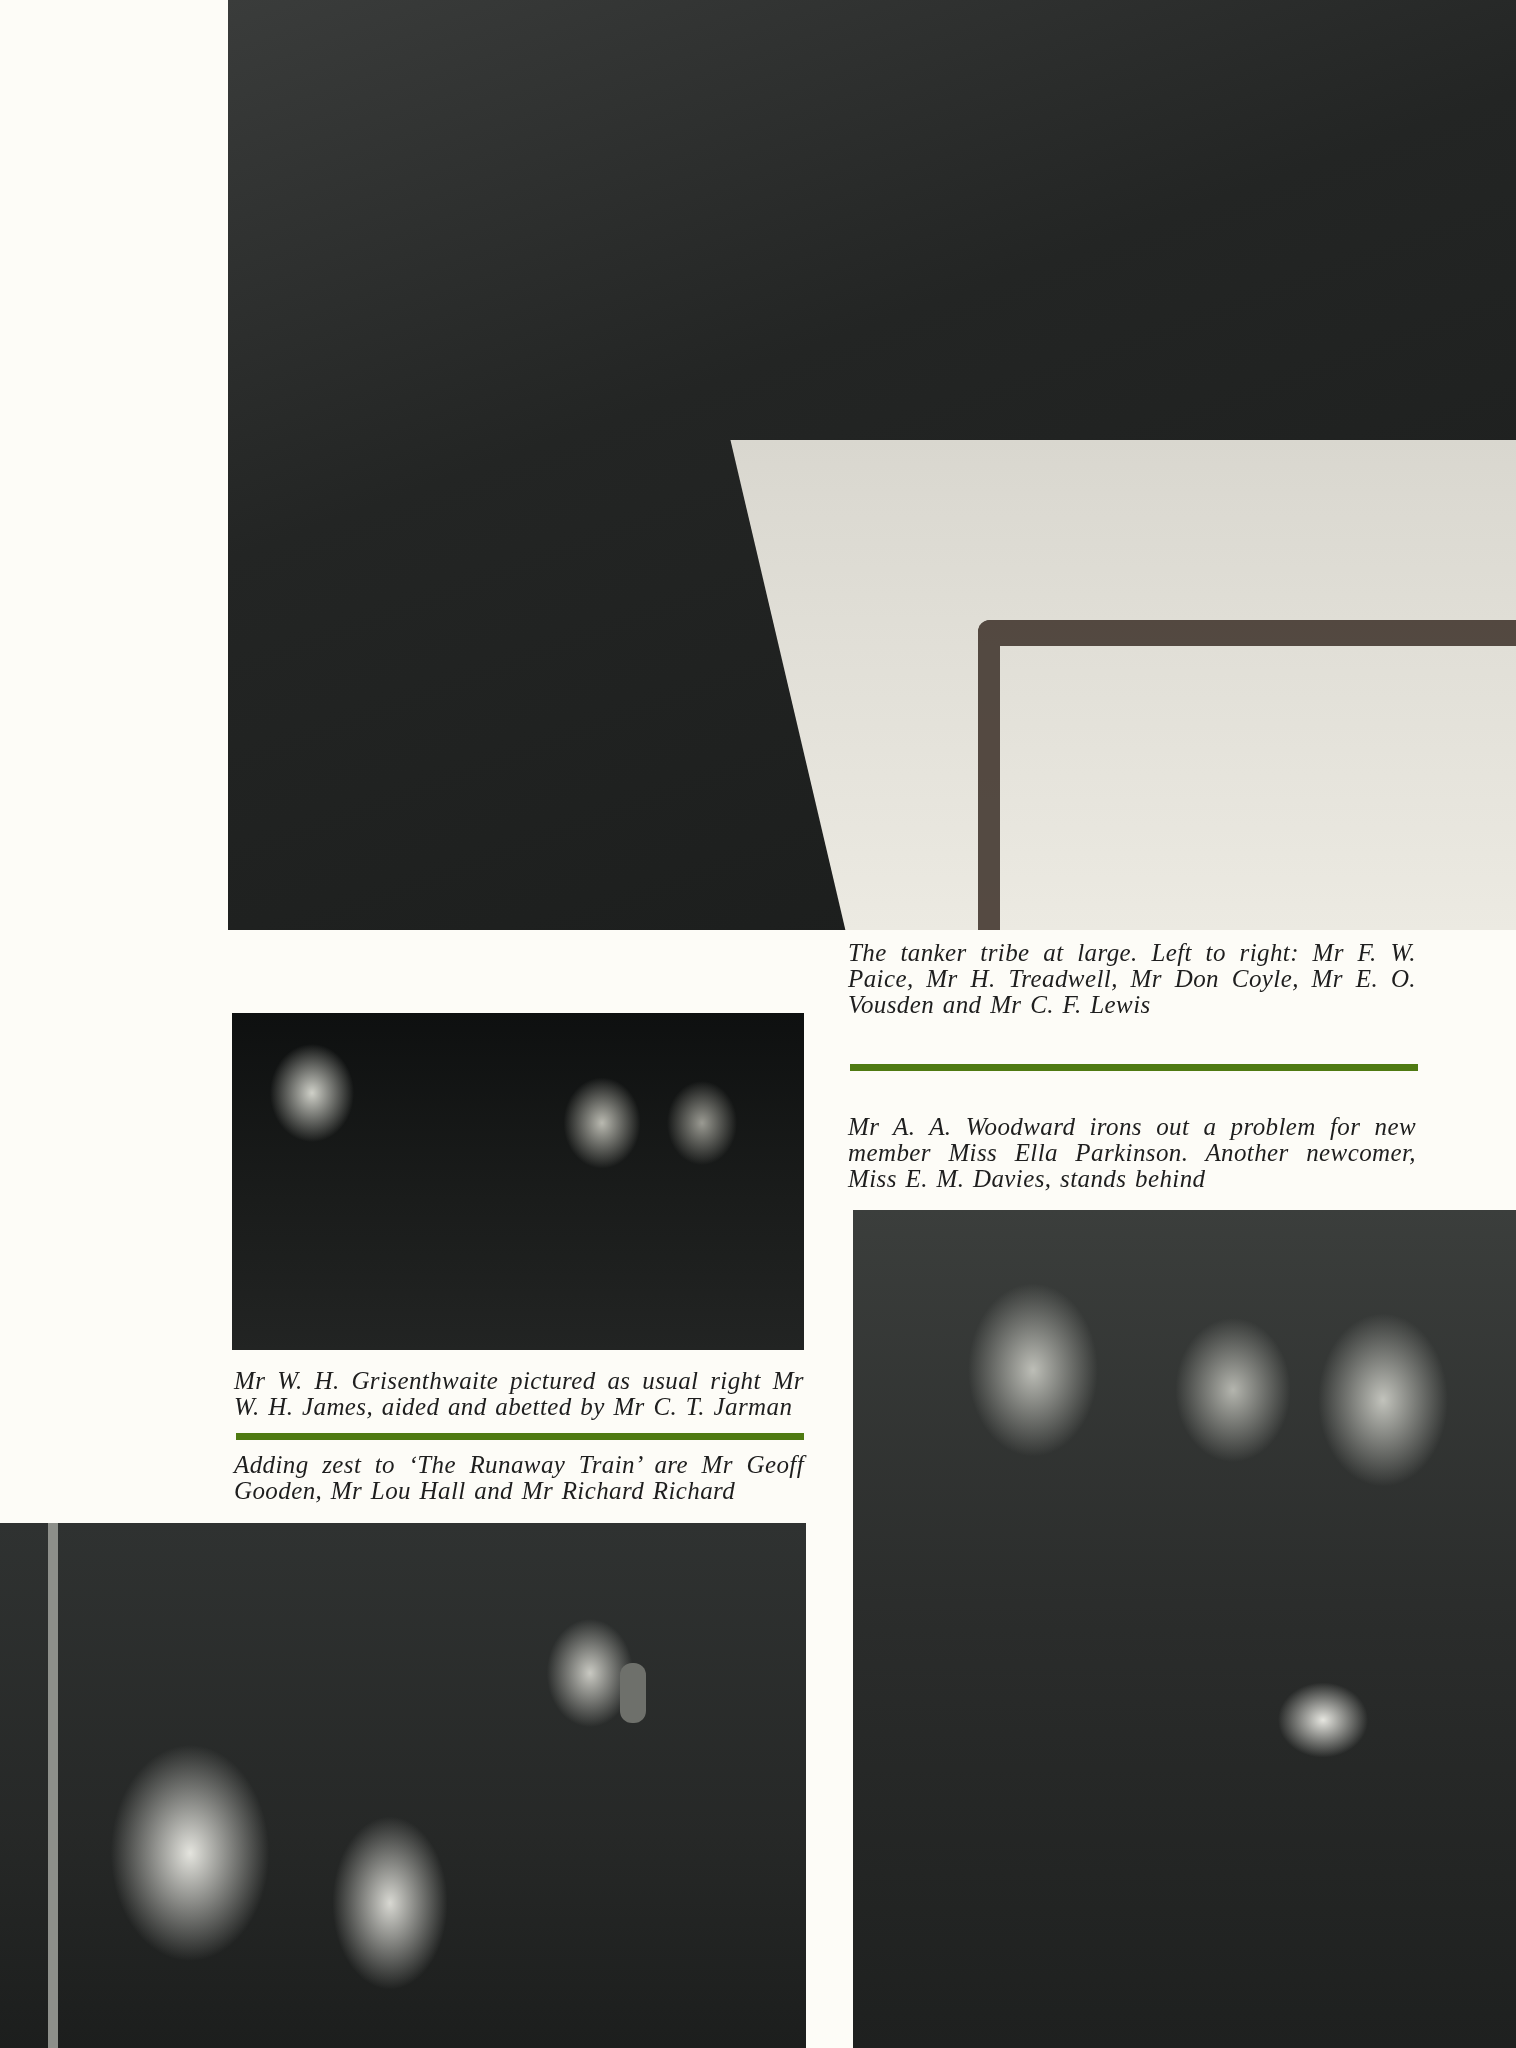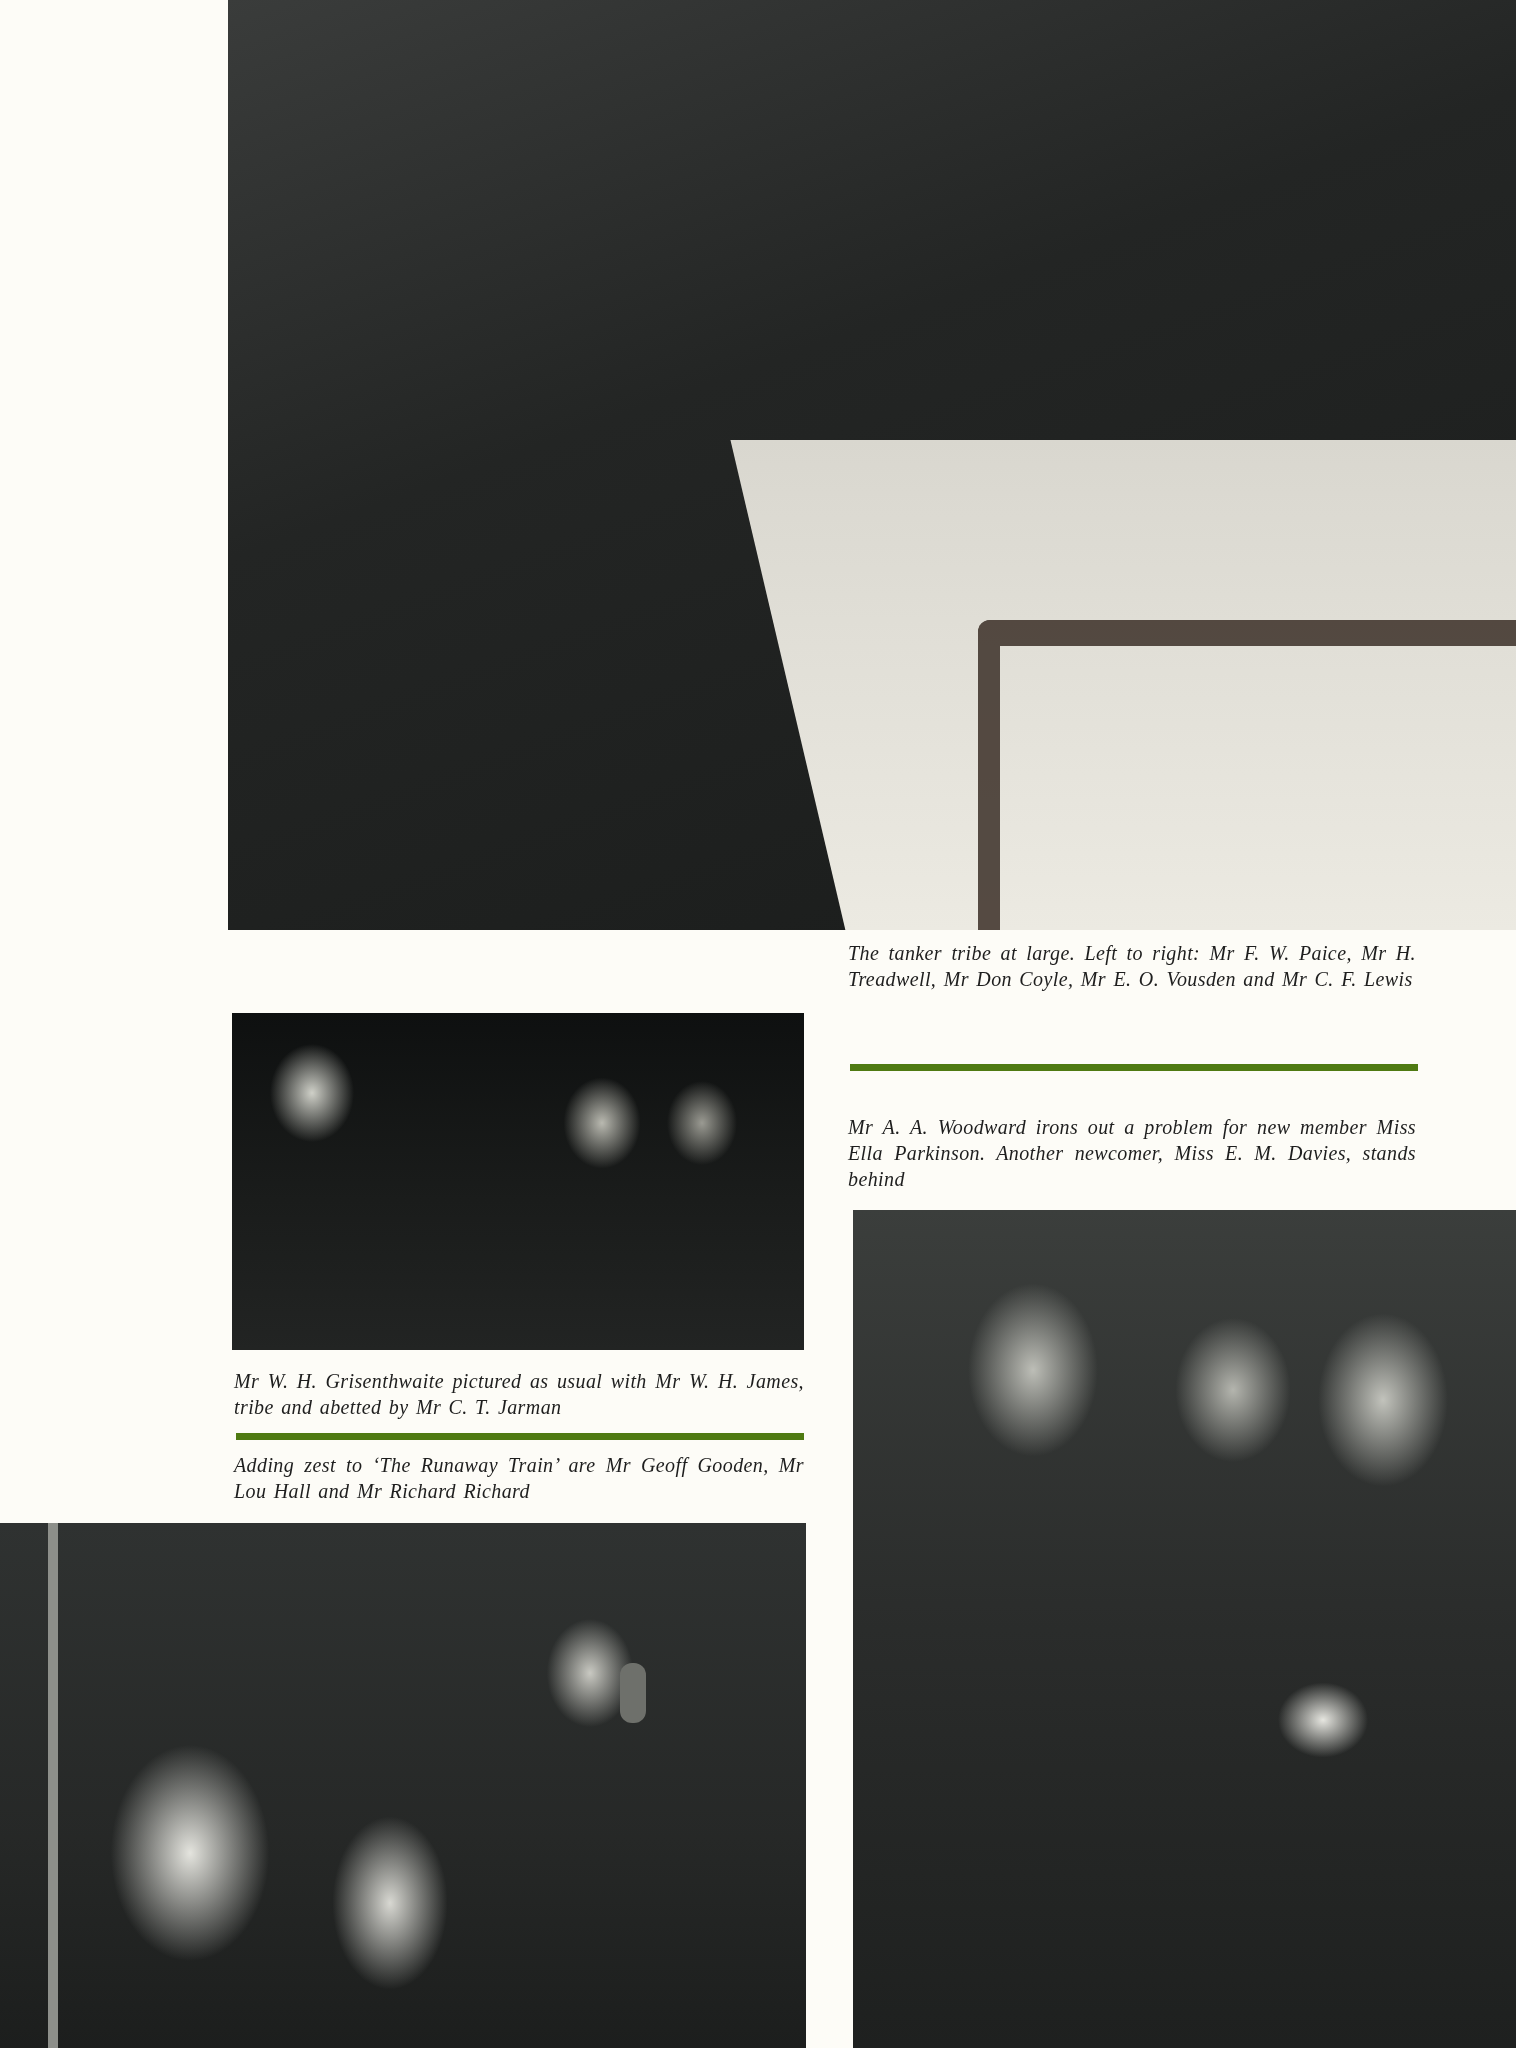--- a/index.html
+++ b/index.html
@@ -8,21 +8,21 @@
     background:#fdfcf7;
     font-family:"Liberation Serif", "DejaVu Serif", serif;
   }
   .photo {
     position:absolute; overflow:hidden;
     background:#2a2d2c;
   }
   .photo .ph-fill { position:absolute; inset:0; }
   .caption {
     position:absolute; font-style:italic; color:#1e1e1e;
-    font-size:20px; line-height:26px; text-align:justify;
+    font-size:25px; line-height:26px; text-align:justify;
     text-align-last:left; letter-spacing:0.4px; word-spacing:2px;
   }
   .rule {
     position:absolute; height:7px; background:#4f7a12;
   }
 </style>
 </head>
 <body>
 
 <div class="photo" style="left:228px; top:0; width:1288px; height:930px;">
@@ -40,21 +40,21 @@
 <div class="caption" style="left:848px; top:1114px; width:568px;">Mr A. A. Woodward irons out a problem for new member Miss Ella Parkinson. Another newcomer, Miss E. M. Davies, stands behind</div>
 
 <div class="photo" style="left:232px; top:1013px; width:572px; height:337px;">
   <div class="ph-fill" style="background:
          radial-gradient(ellipse 60px 70px at 80px 80px, #cfd0c8 0%, transparent 70%),
          radial-gradient(ellipse 55px 65px at 370px 110px, #b9b9b0 0%, transparent 70%),
          radial-gradient(ellipse 50px 60px at 470px 110px, #9a9a92 0%, transparent 70%),
          linear-gradient(180deg, #0e1010 0%, #191b1a 50%, #222423 100%);"></div>
 </div>
 
-<div class="caption" style="left:234px; top:1368px; width:570px;">Mr W. H. Grisenthwaite pictured as usual with Mr W. H. James, tribe and abetted by Mr C. T. Jarman</div>
+<div class="caption" style="left:234px; top:1368px; width:570px;">Mr W. H. Grisenthwaite pictured as usual right Mr W. H. James, aided and abetted by Mr C. T. Jarman</div>
 
 <div class="rule" style="left:236px; top:1433px; width:568px;"></div>
 
 <div class="caption" style="left:234px; top:1452px; width:570px;">Adding zest to ‘The Runaway Train’ are Mr Geoff Gooden, Mr Lou Hall and Mr Richard Richard</div>
 
 <div class="photo" style="left:0; top:1523px; width:806px; height:525px;">
   <div class="ph-fill" style="background:
          radial-gradient(ellipse 110px 150px at 190px 330px, #e4e4de 0%, transparent 72%),
          radial-gradient(ellipse 80px 120px at 390px 380px, #d8d8d2 0%, transparent 72%),
          radial-gradient(ellipse 60px 75px at 590px 150px, #c9c9c2 0%, transparent 72%),

